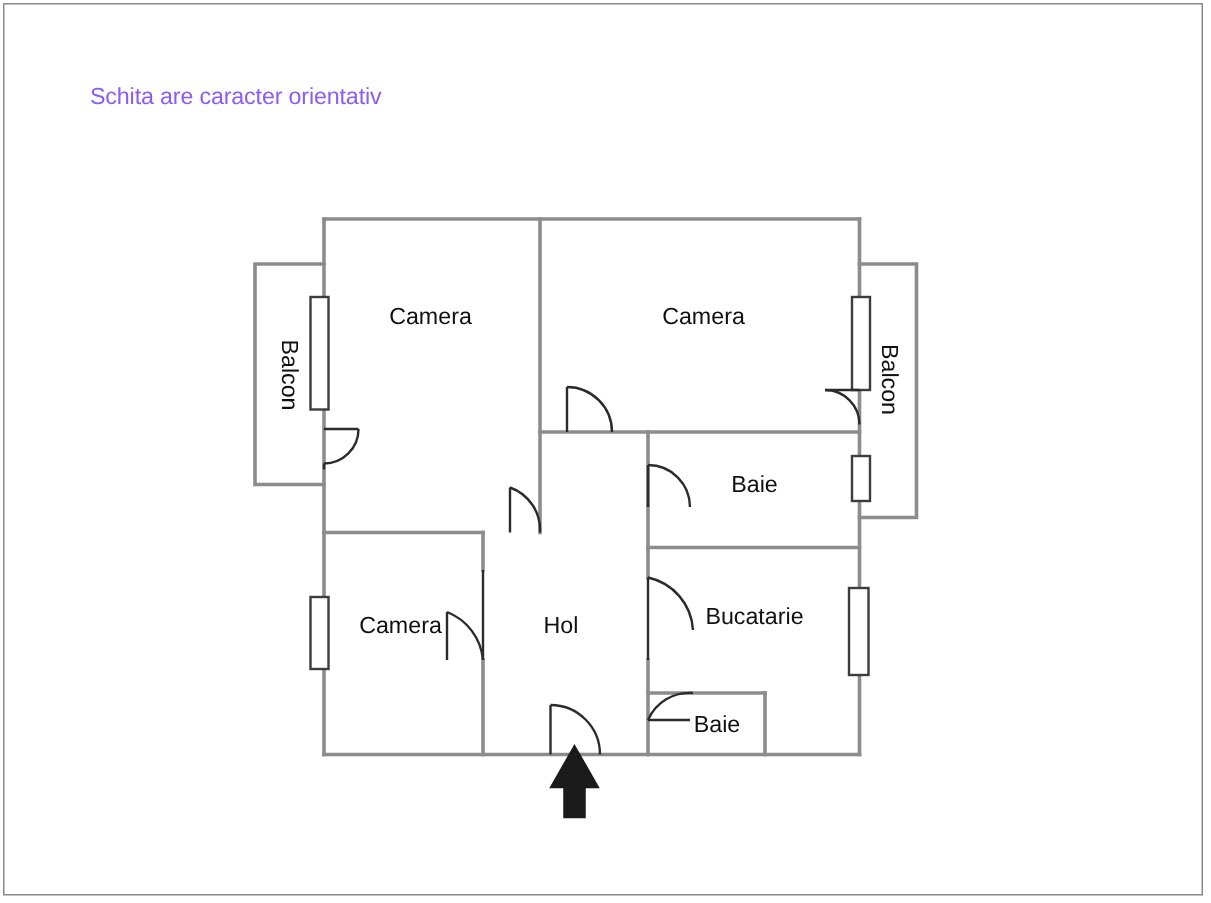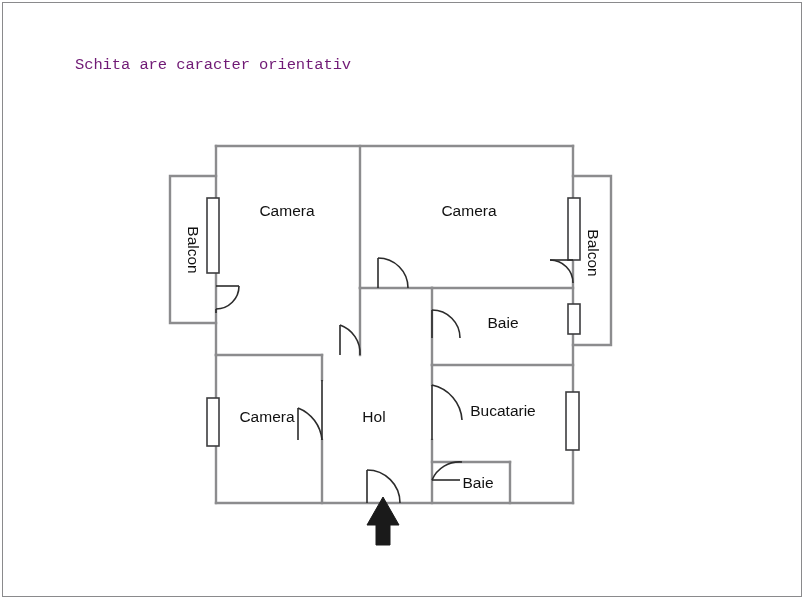--- a/index.html
+++ b/index.html
@@ -27,27 +27,26 @@
     left: 2px;
     top: 2px;
     width: 800px;
     height: 595px;
     border: 1px solid #8a8a8c;
     box-sizing: border-box;
     background: #ffffff;
   }
   #title {
     position: absolute;
-    left: 75px;
+    left: 60px;
     top: 56px;
     font-size: 15.5px;
-    color: #701a75;
+    color: #8b5cf6;
     letter-spacing: -0.1px;
     white-space: nowrap;
-    font-family: Liberation Mono, monospace;
   }
   #plan-svg {
     position: absolute;
     left: 0;
     top: 0;
     width: 807px;
     height: 602px;
   }
   .room-label {
     font-family: "Liberation Sans", "DejaVu Sans", sans-serif;

